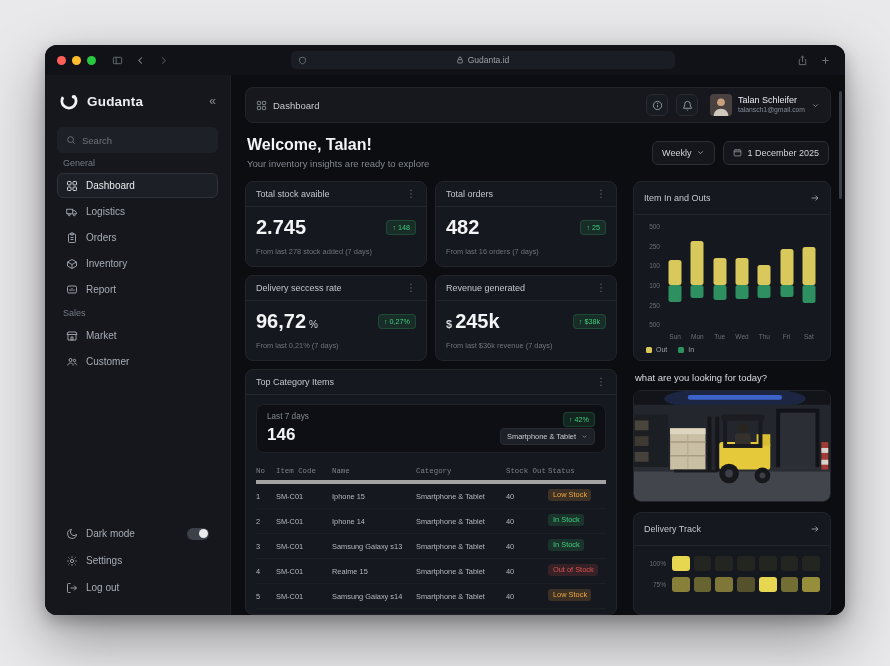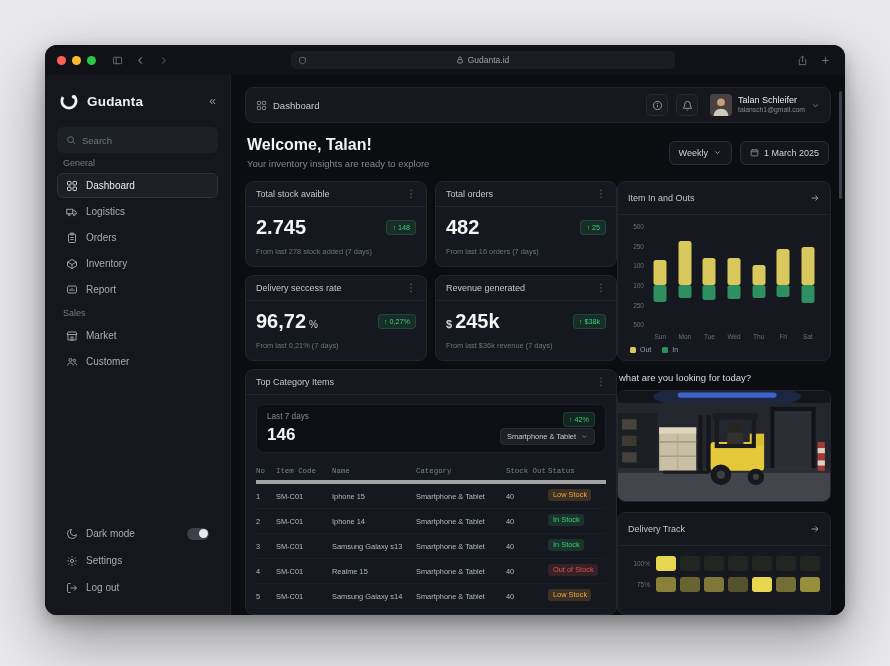--- a/index.html
+++ b/index.html
@@ -81,21 +81,21 @@
   .welcomerow { display:flex; align-items:center; margin:13px 2px 0; }
   .wtitle { font-size:16px; font-weight:700; color:#f2f3f5; }
   .wsub { font-size:9.5px; color:#83888f; margin-top:4px; }
   .welcomerow .right { margin-left:auto; display:flex; gap:8px; }
   .ctlbtn {
     height:24px; border:1px solid #2b2e35; border-radius:6px; background:#14161c;
     color:#d0d3d8; font-size:9px; display:flex; align-items:center; gap:5px; padding:0 9px;
   }
   .ctlbtn svg { width:9px; height:9px; color:#9aa0a8; }
   
-  .grid { display:flex; gap:0; margin-top:12px; flex:1; min-height:0; }
+  .grid { display:flex; gap:16px; margin-top:12px; flex:1; min-height:0; }
   .colL { width:372px; flex:0 0 372px; display:flex; flex-direction:column; }
   .colR { flex:1; min-width:0; display:flex; flex-direction:column; }
   .card { background:#15181e; border:1px solid #22252c; border-radius:8px; overflow:hidden; }
   .chead { display:flex; align-items:center; justify-content:space-between; padding:7px 10px; border-bottom:1px solid #22252c; }
   .ctitle { font-size:9px; color:#c3c7cd; }
   .kebab { color:#6b7077; font-size:10px; line-height:1; }
   .harrow { color:#9aa0a8; } .harrow svg{width:10px;height:10px;}
   .stats { display:grid; grid-template-columns:1fr 1fr; grid-auto-rows:86px; gap:8px; }
   .statbody { padding:9px 10px; }
   .stattop { display:flex; align-items:center; justify-content:space-between; }
@@ -386,21 +386,21 @@
                 <polyline points="6 9 12 15 18 9"></polyline>
               </svg>
           </button>
           <button class="ctlbtn">
             <svg viewBox="0 0 24 24" fill="none" stroke="currentColor" stroke-width="2">
                 <rect x="3" y="5" width="18" height="16" rx="2"></rect>
                 <line x1="3" y1="10" x2="21" y2="10"></line>
                 <line x1="8" y1="3" x2="8" y2="7"></line>
                 <line x1="16" y1="3" x2="16" y2="7"></line>
               </svg>
-            <span>1 March 2025</span>
+            <span>1 December 2025</span>
           </button>
         </div>
       </div>
 
       <div class="grid">
 
         <div class="colL">
           <div class="stats">
 
             <div class="card">

